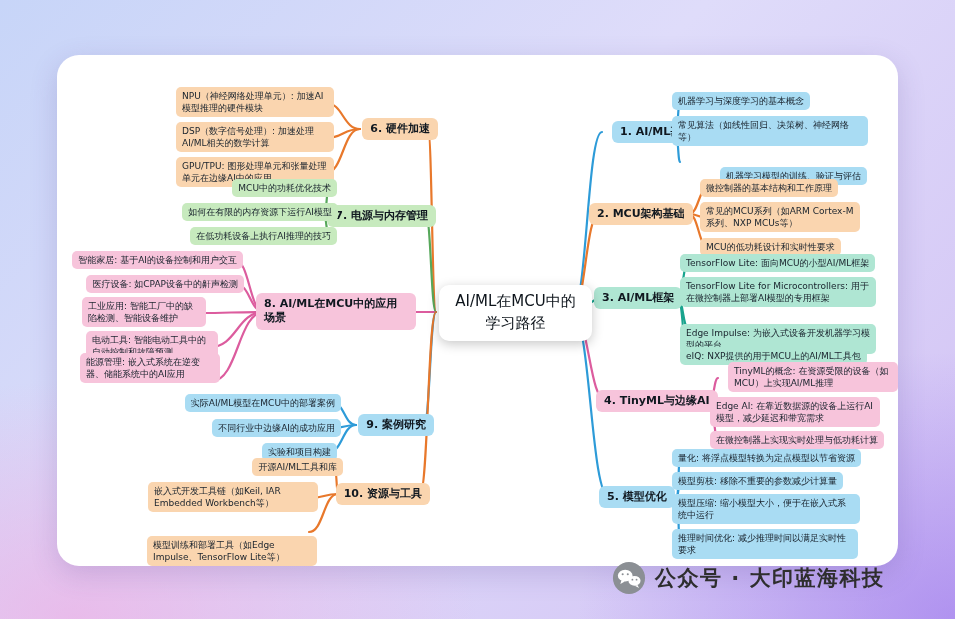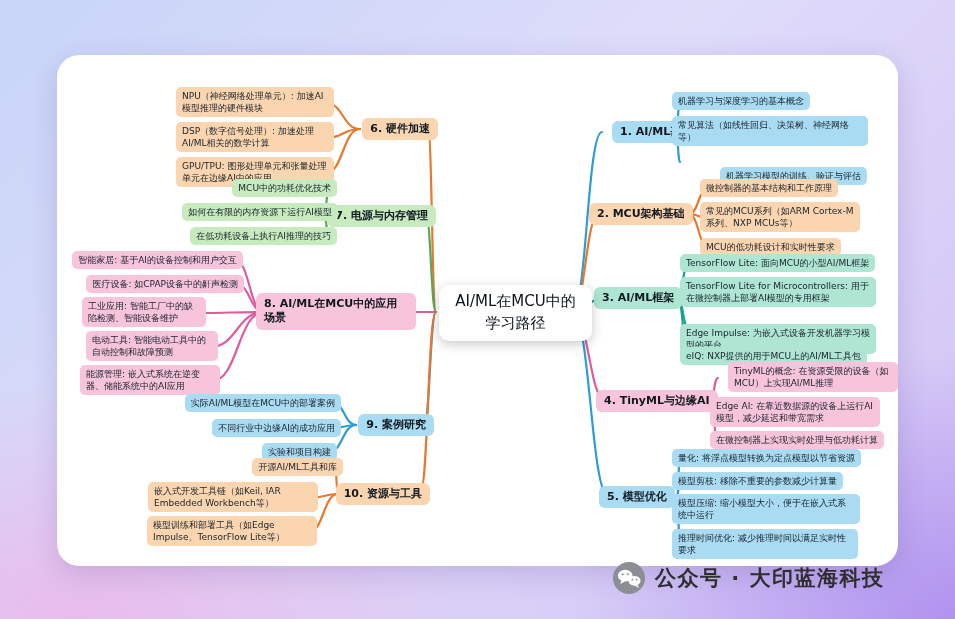--- a/index.html
+++ b/index.html
@@ -113,29 +113,29 @@
       <div class="node child" style="background: rgb(250, 213, 175); top: 157px; right: 621px; width: 158px;">GPU/TPU: 图形处理单元和张量处理单元在边缘AI中的应用</div>
       <div class="node branch-label" style="background: rgb(199, 234, 190); top: 205px; right: 519px;">7. 电源与内存管理</div>
       <div class="node child nowrap" style="background: rgb(199, 234, 190); top: 179px; right: 618px;">MCU中的功耗优化技术</div>
       <div class="node child nowrap" style="background: rgb(199, 234, 190); top: 203px; right: 617px;">如何在有限的内存资源下运行AI模型</div>
       <div class="node child nowrap" style="background: rgb(199, 234, 190); top: 227px; right: 618px;">在低功耗设备上执行AI推理的技巧</div>
       <div class="node branch-label wrap" style="background: rgb(247, 196, 219); top: 293px; right: 539px; width: 160px;">8. AI/ML在MCU中的应用场景</div>
       <div class="node child nowrap" style="background: rgb(247, 196, 219); top: 251px; right: 712px;">智能家居: 基于AI的设备控制和用户交互</div>
       <div class="node child nowrap" style="background: rgb(247, 196, 219); top: 275px; right: 711px;">医疗设备: 如CPAP设备中的鼾声检测</div>
       <div class="node child" style="background: rgb(247, 196, 219); top: 297px; right: 749px; width: 124px;">工业应用: 智能工厂中的缺陷检测、智能设备维护</div>
       <div class="node child" style="background: rgb(247, 196, 219); top: 331px; right: 737px; width: 132px;">电动工具: 智能电动工具中的自动控制和故障预测</div>
-      <div class="node child" style="background: rgb(247, 196, 219); top: 365px; right: 735px; width: 140px;">能源管理: 嵌入式系统在逆变器、储能系统中的AI应用</div>
+      <div class="node child" style="background: rgb(247, 196, 219); top: 353px; right: 735px; width: 140px;">能源管理: 嵌入式系统在逆变器、储能系统中的AI应用</div>
       <div class="node branch-label" style="background: rgb(169, 220, 243); top: 414px; right: 521px; margin-left: 36px;">9. 案例研究</div>
       <div class="node child nowrap" style="background: rgb(169, 220, 243); top: 394px; right: 614px;">实际AI/ML模型在MCU中的部署案例</div>
       <div class="node child nowrap" style="background: rgb(169, 220, 243); top: 419px; right: 614px;">不同行业中边缘AI的成功应用</div>
       <div class="node child nowrap" style="background: rgb(169, 220, 243); top: 443px; right: 618px;">实验和项目构建</div>
       <div class="node branch-label" style="background: rgb(250, 213, 175); top: 483px; right: 525px;">10. 资源与工具</div>
       <div class="node child nowrap" style="background: rgb(250, 213, 175); top: 458px; right: 612px;">开源AI/ML工具和库</div>
       <div class="node child" style="background: rgb(250, 213, 175); top: 482px; right: 637px; width: 170px;">嵌入式开发工具链（如Keil, IAR Embedded Workbench等）</div>
-      <div class="node child" style="background: rgb(250, 213, 175); top: 516px; right: 638px; width: 170px;">模型训练和部署工具（如Edge Impulse、TensorFlow Lite等）</div>
+      <div class="node child" style="background: rgb(250, 213, 175); top: 536px; right: 638px; width: 170px;">模型训练和部署工具（如Edge Impulse、TensorFlow Lite等）</div>
     </div>
 
   <div class="center-node">
     <span>AI/ML在MCU中的学习路径</span>
   </div>
 
   <div class="watermark">
     <span class="wm-icon">
       <svg width="34" height="34" viewBox="0 0 36 36" xmlns="http://www.w3.org/2000/svg">
         <circle cx="18" cy="18" r="17" fill="#8b8f94"></circle>

